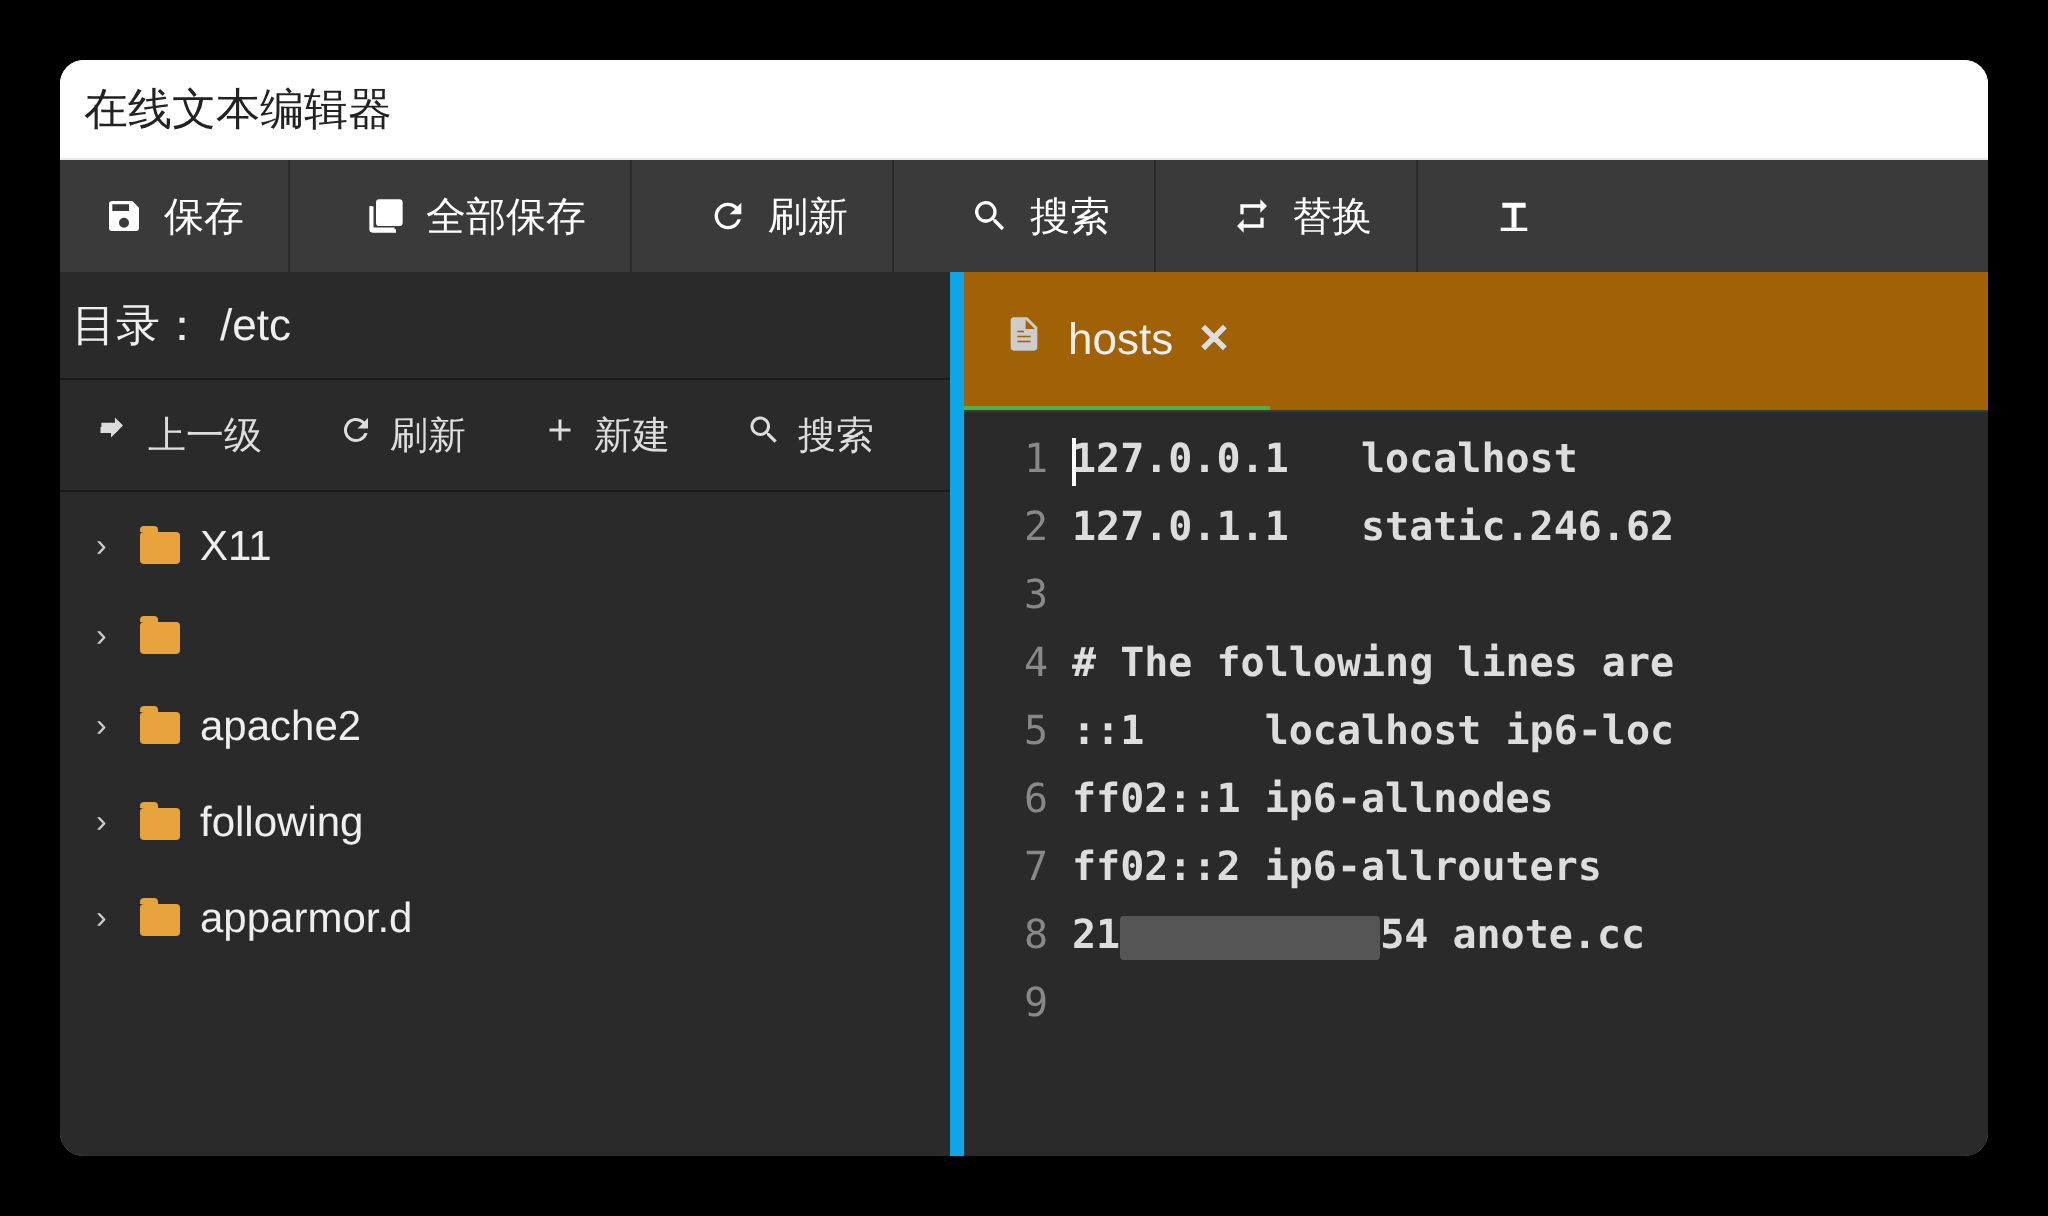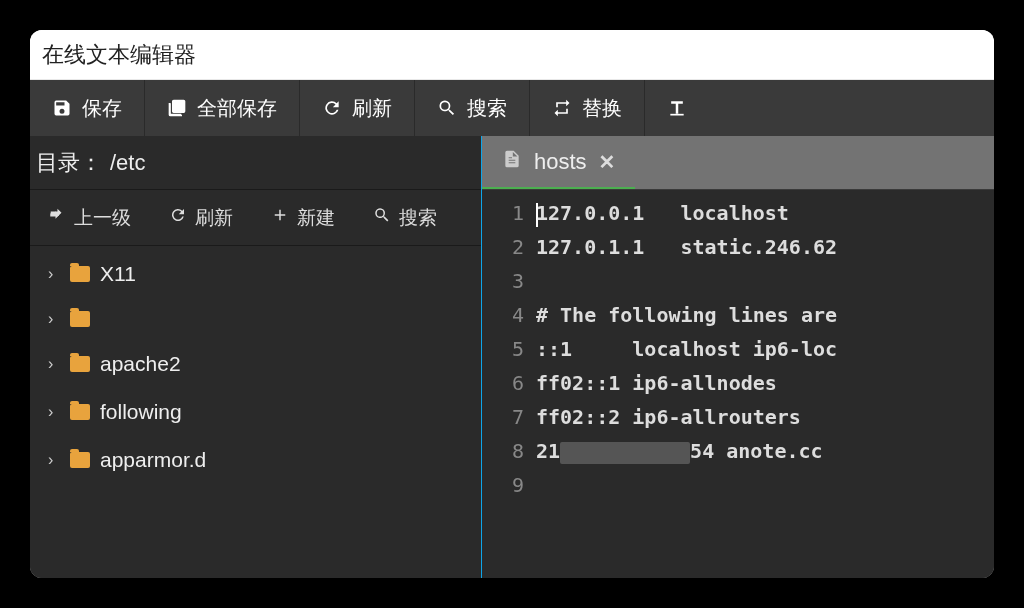--- a/index.html
+++ b/index.html
@@ -30,20 +30,21 @@
       color: #222;
       font-size: 22px;
       border-bottom: 1px solid #e8e8e8;
     }
     .toolbar {
       background: #3a3a3a;
       height: 56px;
       display: flex;
       align-items: center;
       flex-shrink: 0;
+      gap: 16px;
     }
     .tool-btn {
       display: flex;
       align-items: center;
       gap: 10px;
       color: #fff;
       font-size: 20px;
       padding: 0 22px;
       height: 56px;
       cursor: pointer;
@@ -55,21 +56,21 @@
       flex: 1;
       display: flex;
       background: #2a2a2a;
       overflow: hidden;
     }
     .sidebar {
       width: 452px;
       background: #2a2a2a;
       display: flex;
       flex-direction: column;
-      border-right: 1px solid #0ea5e9;
+      border-right: 7px solid #0ea5e9;
     }
     .dir-header {
       height: 54px;
       display: flex;
       align-items: center;
       padding: 0 6px;
       color: #eee;
       font-size: 22px;
       border-bottom: 1px solid #1a1a1a;
       gap: 8px;
@@ -122,24 +123,24 @@
       background: #e8a33d;
       border-radius: 2px 2px 0 0;
     }
     .editor {
       flex: 1;
       display: flex;
       flex-direction: column;
       background: #2a2a2a;
     }
     .tab-bar {
-      height: 54px;
+      height: 70px;
       display: flex;
       align-items: stretch;
-      background: #737373;
+      background: #a16207;
       border-bottom: 1px solid #3a3a3a;
     }
     .tab {
       display: flex;
       align-items: center;
       gap: 12px;
       padding: 0 20px;
       color: #eee;
       font-size: 22px;
       border-bottom: 2px solid #4caf50;

